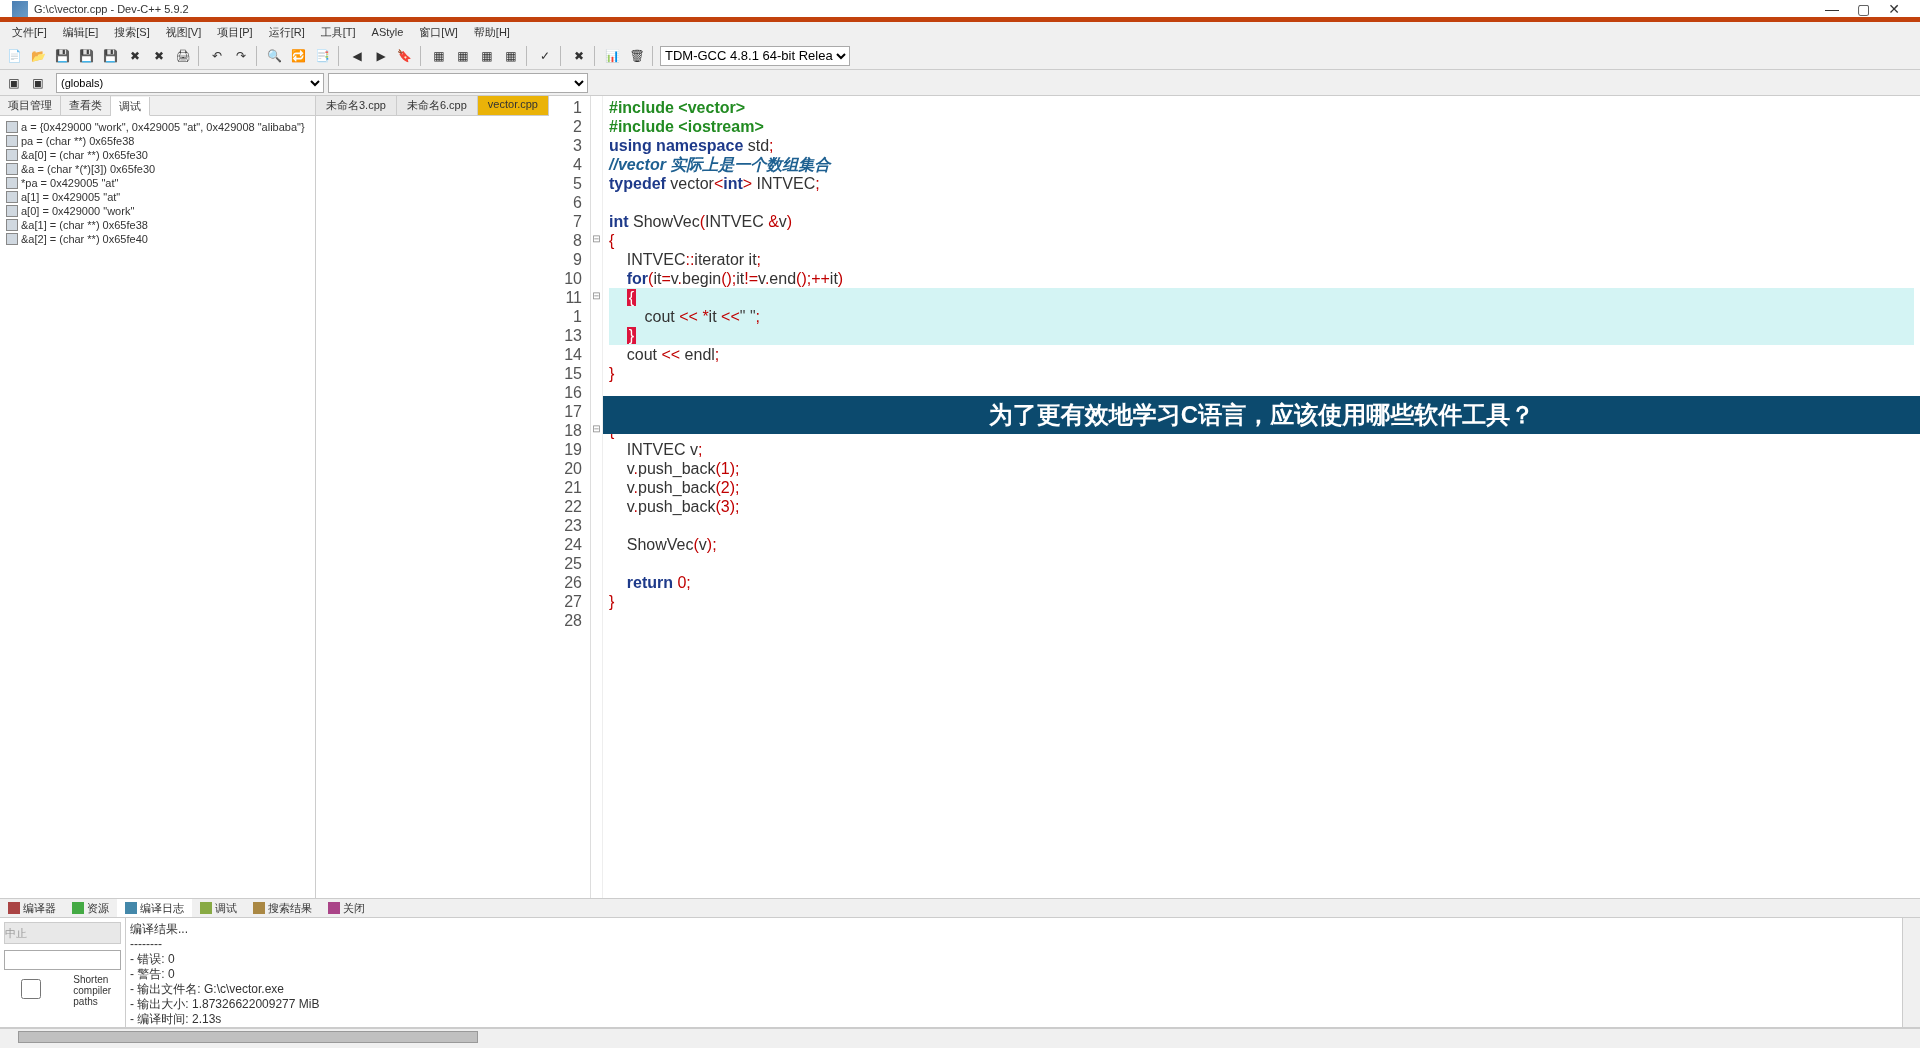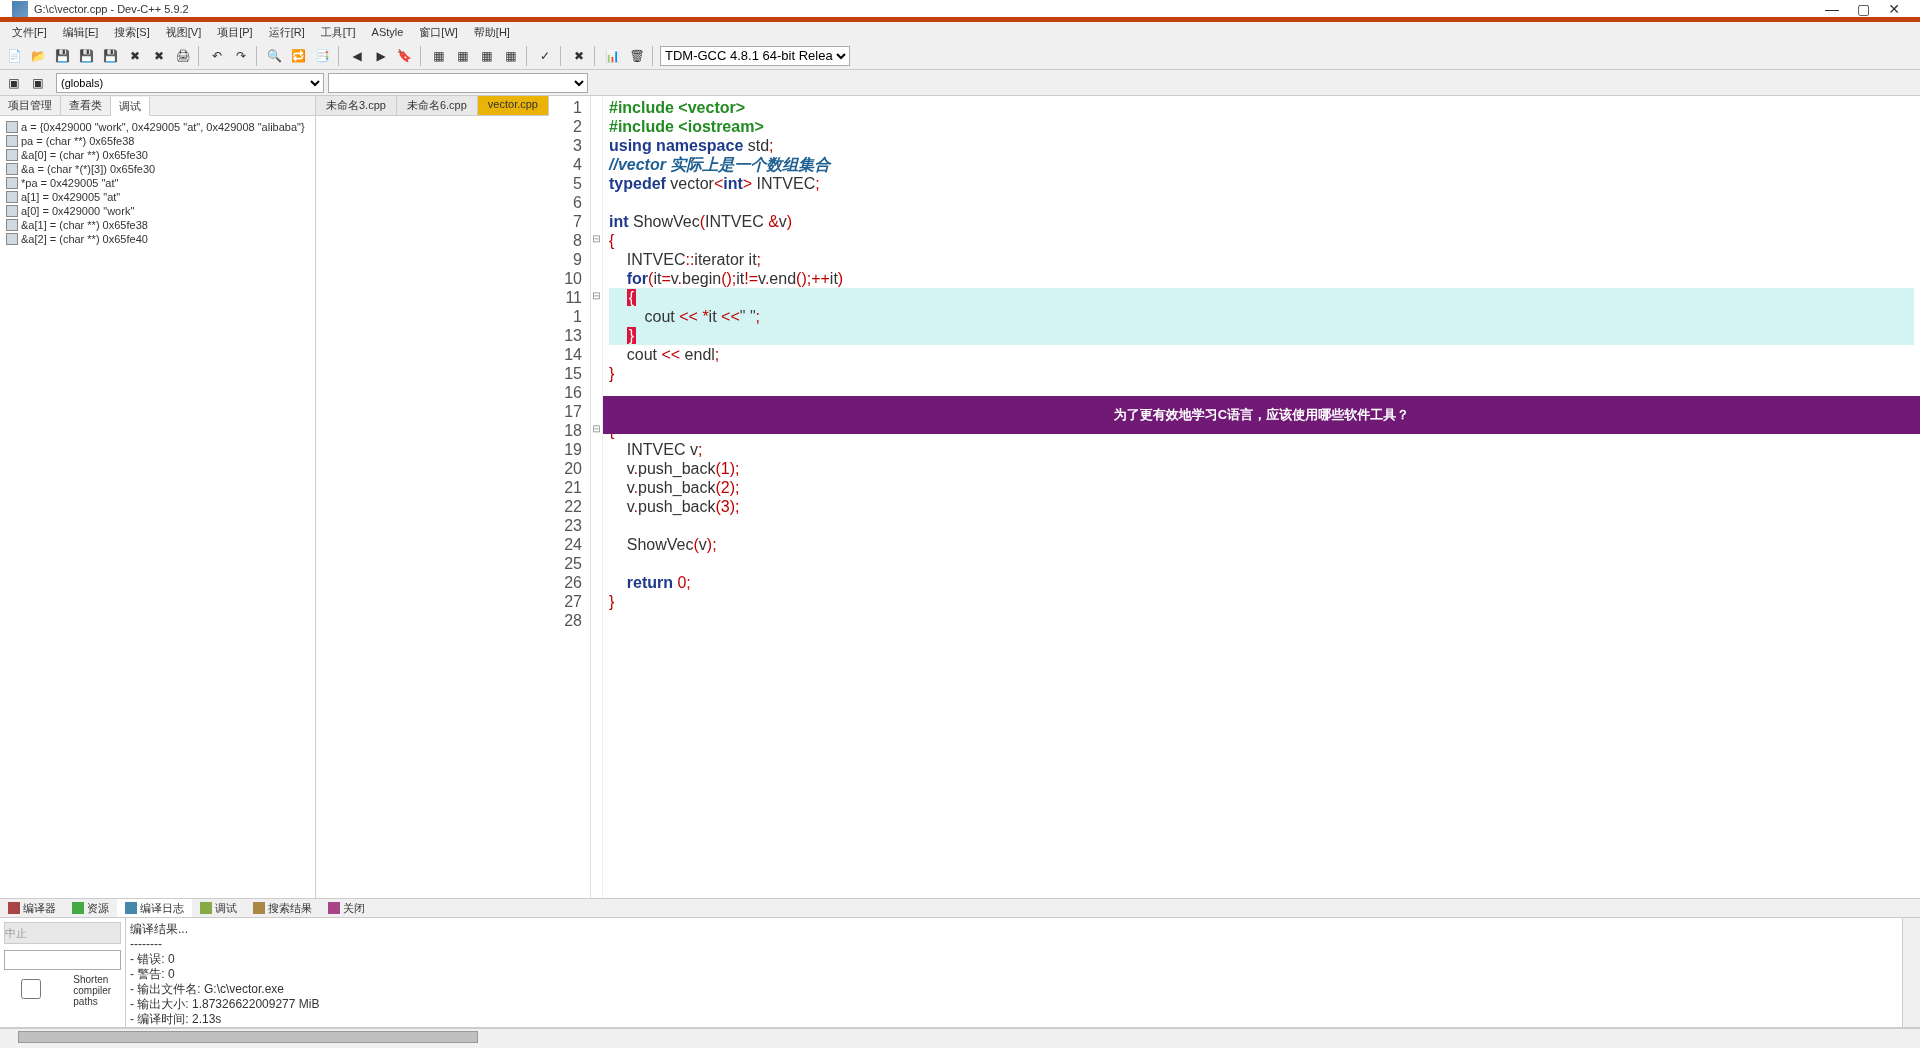--- a/index.html
+++ b/index.html
@@ -38,21 +38,21 @@
 .code-lines{flex:1;padding:2px 6px;position:relative}
 .code-lines .line{height:19px;line-height:19px;white-space:pre}
 .code-lines .line.hl{background:#d4f4f4}
 .code-lines .kw{color:#1e3a8a;font-weight:bold}
 .code-lines .pp{color:#228B22;font-weight:bold}
 .code-lines .str{color:#444}
 .code-lines .cm{color:#1e6091;font-style:italic;font-weight:bold}
 .code-lines .red{color:#c00000}
 .code-lines .redbrace{background:#dc143c;color:#fff;padding:0 2px}
 .code-lines .num{color:#c00000}
-.overlay-banner{position:absolute;left:0;right:0;background:#701a75;color:#fff;font-weight:bold;font-size:13px;display:flex;align-items:center;justify-content:center;height:38px;z-index:5}
+.overlay-banner{position:absolute;left:0;right:0;background:#0c4a6e;color:#fff;font-weight:bold;font-size:24px;display:flex;align-items:center;justify-content:center;height:38px;z-index:5}
 .bottom-tabs{display:flex;background:#f0f0f0;height:20px;border-top:1px solid #ccc;border-bottom:1px solid #ccc;}
 .bottom-tabs .btab{padding:2px 8px;font-size:11px;cursor:pointer;display:flex;align-items:center;gap:3px}
 .bottom-tabs .btab.active{background:#fff}
 .bottom-tabs .btab-icon{width:12px;height:12px;display:inline-block}
 .bottom-panel{display:flex;height:110px;background:#fff;border-bottom:1px solid #ccc}
 .bottom-left{width:126px;padding:4px;border-right:1px solid #ccc}
 .bottom-left .stop-btn{width:100%;height:22px;background:#e8e8e8;border:1px solid #ccc;margin-bottom:6px;text-align:left;line-height:20px;color:#999;font-size:11px}
 .bottom-left input{width:100%;height:20px;border:1px solid #aaa;margin-bottom:4px;font-size:11px}
 .bottom-left label{font-size:10px;display:flex;align-items:center;gap:15px}
 .bottom-output{flex:1;font-family:Consolas,monospace;font-size:12px;padding:4px;overflow:auto;position:relative}

